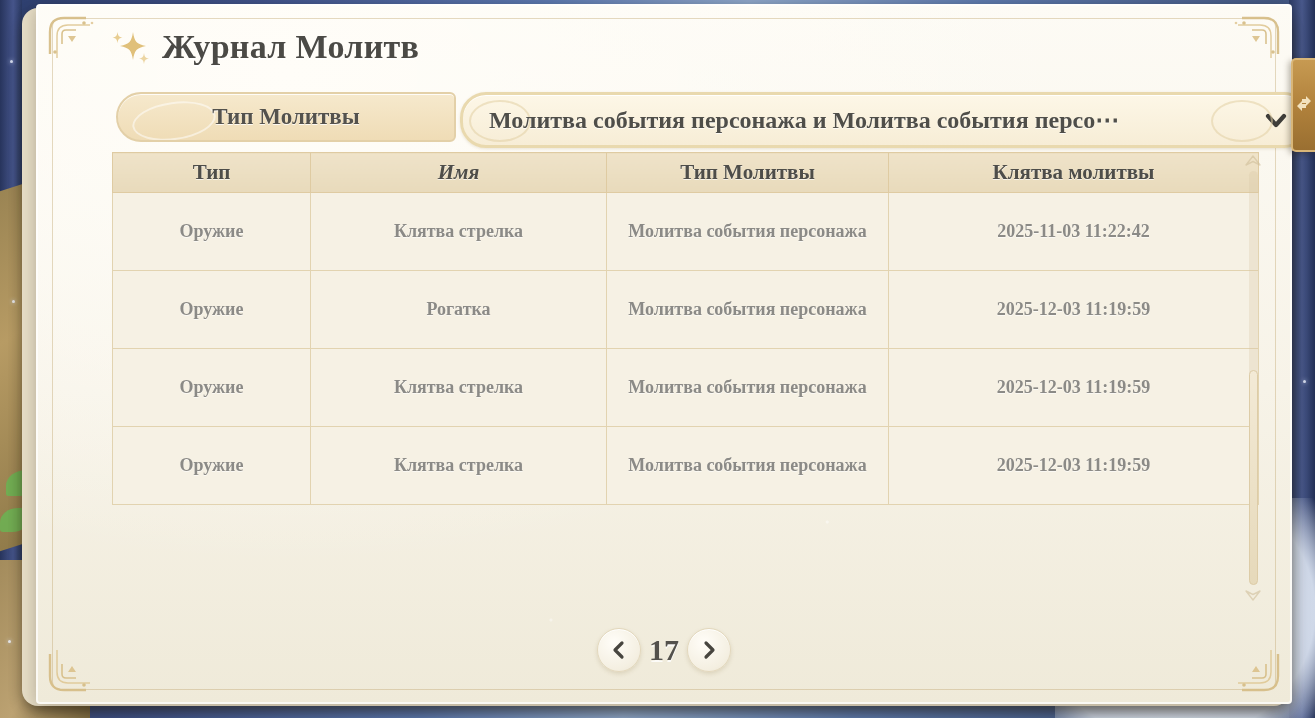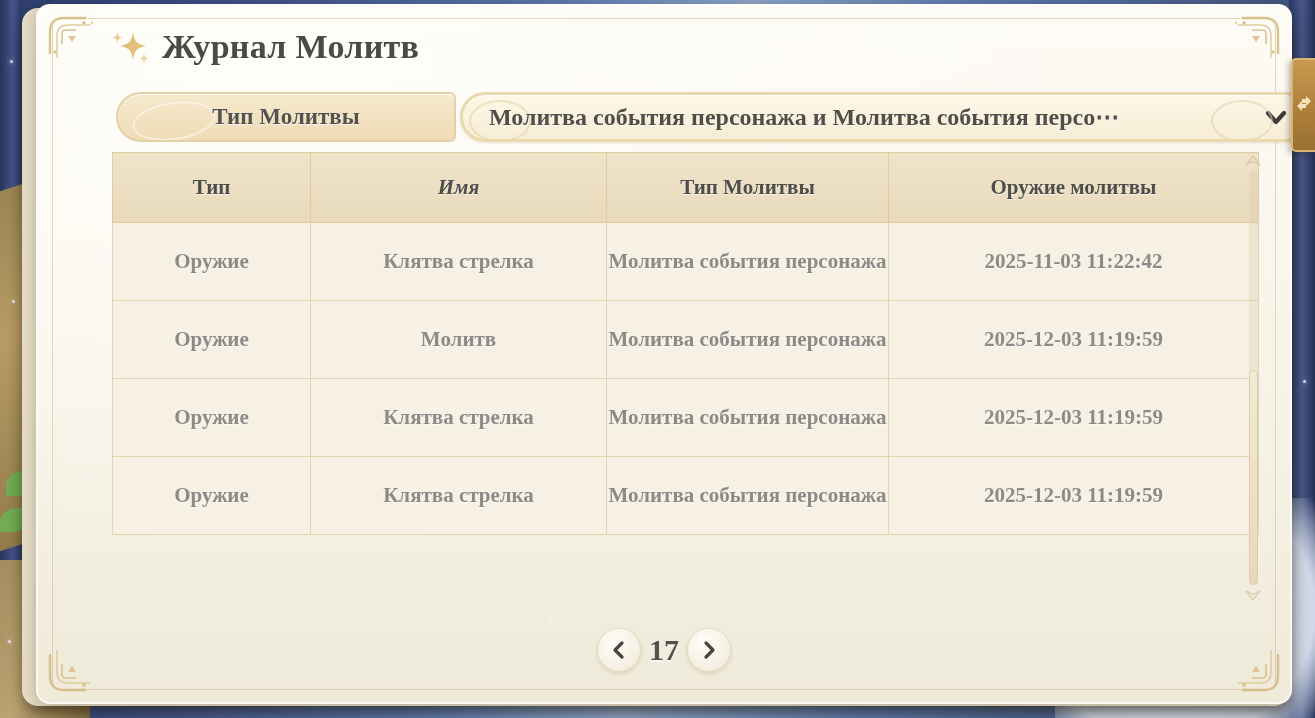--- a/index.html
+++ b/index.html
@@ -85,21 +85,21 @@
   }
 
   
   #panel {
     position: absolute;
     left: 36px; top: 4px;
     width: 1256px; height: 700px;
     background:
       radial-gradient(ellipse at 20% 10%, #fffdf8 0%, rgba(255,253,248,0) 55%),
       linear-gradient(180deg, #fdfbf5 0%, #f7f3e8 55%, #efead9 100%);
-    border-radius: 14px;
+    border-radius: 4px;
     box-shadow: 0 4px 18px rgba(40,30,12,.28),
                 inset 0 0 0 2px rgba(255,255,255,.7);
     overflow: hidden;
   }
   .panel-inner-line {
     position: absolute;
     left: 16px; top: 14px; right: 16px; bottom: 14px;
     border: 1px solid rgba(198,173,122,.45);
     border-radius: 8px;
     pointer-events: none;
@@ -164,21 +164,21 @@
   }
   #filter-label {
     position: relative;
     font-size: 23px; font-weight: bold;
     color: #54524d;
     text-shadow: 0 1px 0 rgba(255,255,255,.8);
   }
   #filter-select {
     position: relative;
     margin-left: 4px;
-    width: 850px; height: 50px;
+    width: 850px; height: 56px;
     background: linear-gradient(180deg, #fdf7e7 0%, #f7edd6 100%);
     border: 3px solid #e9d9ae;
     border-radius: 26px;
     display: flex; align-items: center;
     padding: 0 18px 0 26px;
     box-shadow: inset 0 1px 0 rgba(255,255,255,.9), 0 1px 3px rgba(140,115,60,.18);
     overflow: hidden;
     cursor: pointer;
   }
   #filter-select::before {
@@ -213,33 +213,33 @@
     position: absolute;
     left: 76px; top: 148px;
     width: 1146px; height: 450px;
   }
   table#prayer-table {
     width: 100%;
     border-collapse: collapse;
     table-layout: fixed;
   }
   #prayer-table th {
-    height: 70px;
+    height: 40px;
     background: linear-gradient(180deg, #efe3c9 0%, #e8dabb 100%);
     color: #4e4d49;
     font-size: 21px;
     font-weight: bold;
     border: 1px solid #dfcba2;
     text-shadow: 0 1px 0 rgba(255,255,255,.65);
   }
   #prayer-table td {
     height: 78px;
     background: #f6f1e4;
     border: 1px solid #e2d3b0;
-    font-size: 21px;
+    font-size: 18px;
     font-weight: bold;
     color: #8b8a86;
     text-align: center;
     line-height: 1.15;
     text-shadow: 0 1px 0 rgba(255,255,255,.6);
   }
   #prayer-table td.rare {
     color: #c4612a;
   }
   .col-1 { width: 198px; }
@@ -391,33 +391,33 @@
     </div>
   </div>
 
   <div id="table-wrap">
     <table id="prayer-table">
       <thead>
         <tr>
           <th class="col-1">Тип</th>
           <th class="col-2">Имя</th>
           <th class="col-3">Тип Молитвы</th>
-          <th class="col-4">Оружие молитвы</th>
+          <th class="col-4">Клятва молитвы</th>
         </tr>
       </thead>
       <tbody>
         <tr>
           <td>Оружие</td>
           <td>Клятва стрелка</td>
           <td>Молитва события персонажа</td>
           <td>2025-11-03 11:22:42</td>
         </tr>
         <tr>
           <td>Оружие</td>
-          <td>Молитв</td>
+          <td>Рогатка</td>
           <td>Молитва события персонажа</td>
           <td>2025-12-03 11:19:59</td>
         </tr>
         <tr>
           <td>Оружие</td>
           <td>Клятва стрелка</td>
           <td>Молитва события персонажа</td>
           <td>2025-12-03 11:19:59</td>
         </tr>
         <tr>

